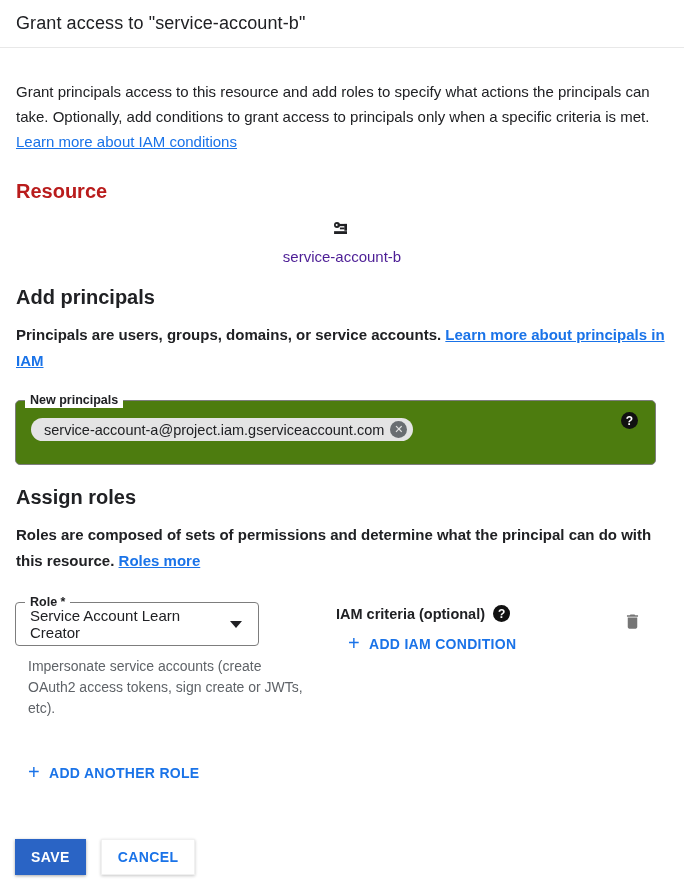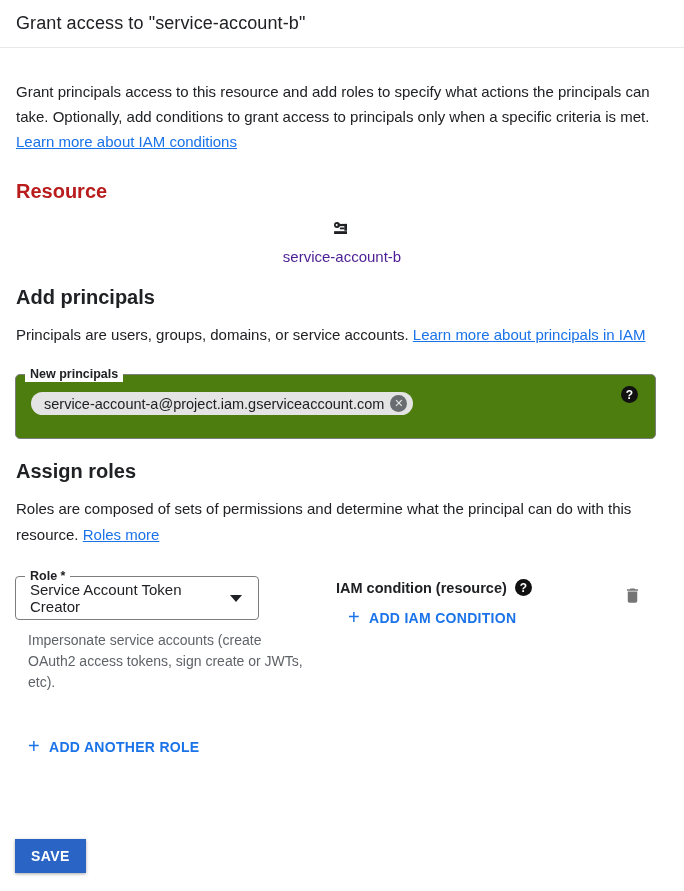--- a/index.html
+++ b/index.html
@@ -36,20 +36,21 @@
     font-size: 15px; color: #4c1d95; flex-direction: column;
   }
   .sa-icon svg { display: block; }
 
   
   .section-h1 { margin: 21px 16px 0 16px; font-size: 20px; font-weight: 700; color: #202124; }
   .section-desc {
     margin: 13px 16px 0 16px;
     font-size: 15px; line-height: 26px; color: #202124;
     max-width: 650px;
+    font-weight: bold;
   }
 
   
   .principals-field {
     position: relative;
     margin: 26px 16px 0 15px;
     width: 641px; height: 65px;
     border: 1px solid #7d7d7d;
     border-radius: 5px;
     background: #4d7c0f;
@@ -179,29 +180,29 @@
     <span class="help-dot">?</span>
   </div>
 
   <h1 class="section-h1">Assign roles</h1>
   <p class="section-desc"><span>Roles are composed of sets of permissions and determine what the principal can do with this resource. </span><a class="lnk">Roles more</a></p>
 
   <div class="role-row">
     <div class="role-col">
       <div class="role-select">
         <span class="field-label">Role *</span>
-        <span class="role-value">Service Account Token Creator</span>
+        <span class="role-value">Service Account Learn Creator</span>
         <span class="dd-arrow"></span>
       </div>
       <div class="role-helper">Impersonate service accounts (create OAuth2 access tokens, sign create or JWTs, etc).</div>
     </div>
 
     <div class="cond-col">
       <div class="cond-label-row">
-        <span class="cond-label">IAM condition (resource)</span>
+        <span class="cond-label">IAM criteria (optional)</span>
         <span class="help-dot">?</span>
       </div>
       <button class="text-btn">
         <span class="plus-glyph">+</span>
         <span>ADD IAM CONDITION</span>
       </button>
     </div>
 
     <div class="trash-col">
       <button class="trash-btn">
@@ -212,15 +213,16 @@
     </div>
   </div>
 
   <button class="text-btn add-role">
     <span class="plus-glyph">+</span>
     <span>ADD ANOTHER ROLE</span>
   </button>
 
   <div class="actions">
     <button class="btn btn-primary">SAVE</button>
+    <button class="btn btn-secondary">CANCEL</button>
   </div>
 
 </div>
 
 </body></html>

